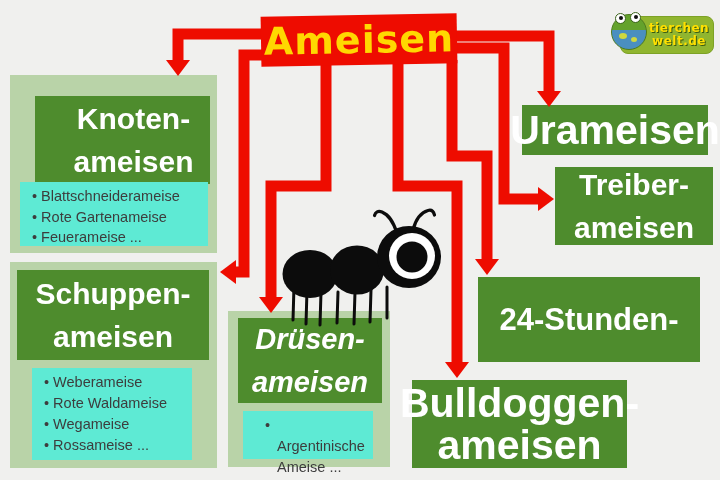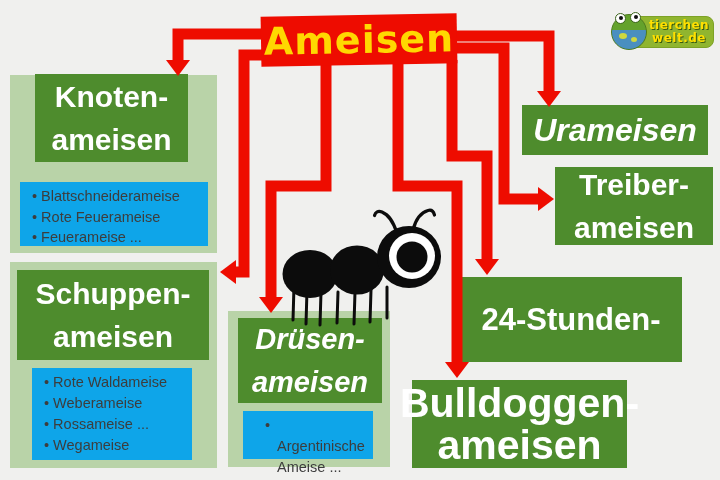--- a/index.html
+++ b/index.html
@@ -9,57 +9,57 @@
   }
   .abs{position:absolute;}
   
   .outer{background:#b9d3a8;}
   .green-box{
     background:#4e8c2d;color:#ffffff;font-weight:bold;text-align:center;
     display:flex;flex-direction:column;justify-content:center;align-items:center;
     line-height:43px;font-size:30px;letter-spacing:0;
   }
   .white-list{
-    background:#0ea5e9;color:#3d3d3d;font-size:14.5px;line-height:21px;
+    background:#5eead4;color:#3d3d3d;font-size:14.5px;line-height:21px;
     box-sizing:border-box;padding:4px 0 0 12px;
   }
   .white-list .li::before{content:"• ";}
   .white-list .li.wrap{padding-left:22px;text-indent:-12px;padding-right:16px;}
   
   #knoten-outer{left:10px;top:75px;width:207px;height:178px;}
-  #knoten-title{left:35px;top:74px;width:153px;height:88px;}
+  #knoten-title{left:35px;top:96px;width:153px;height:88px;padding-left:22px;}
   #knoten-list{left:20px;top:182px;width:188px;height:64px;line-height:20.5px;}
   #schuppen-outer{left:10px;top:262px;width:207px;height:206px;}
   #schuppen-title{left:17px;top:270px;width:192px;height:90px;}
   #schuppen-list{left:32px;top:368px;width:160px;height:92px;}
   #druesen-outer{left:228px;top:311px;width:162px;height:156px;}
   #druesen-title{left:238px;top:318px;width:144px;height:85px;font-size:29px;font-style:italic;}
   #druesen-list{left:243px;top:411px;width:130px;height:48px;}
-  #urameisen-box{left:522px;top:105px;width:186px;height:50px;font-size:32px;font-style:italic;}
+  #urameisen-box{left:522px;top:105px;width:186px;height:50px;font-size:41px;}
   #treiber-box{left:555px;top:167px;width:158px;height:78px;}
-  #stunden-box{left:460px;top:277px;width:222px;height:85px;font-size:31px;line-height:42px;}
+  #stunden-box{left:478px;top:277px;width:222px;height:85px;font-size:31px;line-height:42px;}
   #bulldoggen-box{left:412px;top:380px;width:215px;height:88px;font-size:41px;line-height:42px;}
   
   #main-title{
     left:261px;top:15px;width:196px;height:50px;background:#ee0c00;
     transform:rotate(-1deg);z-index:30;
     display:flex;align-items:center;justify-content:center;
   }
   #main-title span{
     font-family:"DejaVu Sans",sans-serif;font-weight:bold;font-size:38px;
     color:#ffd800;letter-spacing:1px;
   }
   
   #arrows{left:0;top:0;z-index:20;pointer-events:none;}
   #ant{left:0;top:0;z-index:15;pointer-events:none;}
   .boxes{z-index:10;}
   
   #logo{left:608px;top:8px;width:112px;height:48px;z-index:35;}
   #logo-pill{
-    position:absolute;left:12px;top:8px;width:94px;height:32px;background:#90b52f;
+    position:absolute;left:12px;top:8px;width:94px;height:38px;background:#90b52f;
     border:1px solid #7da226;border-radius:8px;box-sizing:border-box;
     display:flex;flex-direction:column;justify-content:center;
     padding-left:24px;
   }
   #logo-pill .lg-line{
     font-size:12px;font-weight:bold;color:#ffe000;line-height:13px;
     text-align:center;letter-spacing:0.5px;
     text-shadow:1px 1px 0 #3a5a10;
     font-family:"DejaVu Sans",sans-serif;
   }
@@ -87,34 +87,34 @@
 
   <div class="boxes">
 
     <div class="abs outer" id="knoten-outer"></div>
     <div class="abs green-box" id="knoten-title">
       <span>Knoten-</span>
       <span>ameisen</span>
     </div>
     <div class="abs white-list" id="knoten-list">
       <div class="li">Blattschneiderameise</div>
-      <div class="li">Rote Feuerameise</div>
+      <div class="li">Rote Gartenameise</div>
       <div class="li">Feuerameise ...</div>
     </div>
 
     <div class="abs outer" id="schuppen-outer"></div>
     <div class="abs green-box" id="schuppen-title">
       <span>Schuppen-</span>
       <span>ameisen</span>
     </div>
     <div class="abs white-list" id="schuppen-list">
+      <div class="li">Weberameise</div>
       <div class="li">Rote Waldameise</div>
-      <div class="li">Weberameise</div>
+      <div class="li">Wegameise</div>
       <div class="li">Rossameise ...</div>
-      <div class="li">Wegameise</div>
     </div>
 
     <div class="abs outer" id="druesen-outer"></div>
     <div class="abs green-box" id="druesen-title">
       <span>Drüsen-</span>
       <span>ameisen</span>
     </div>
     <div class="abs white-list" id="druesen-list">
       <div class="li wrap">Argentinische Ameise ...</div>
     </div>

